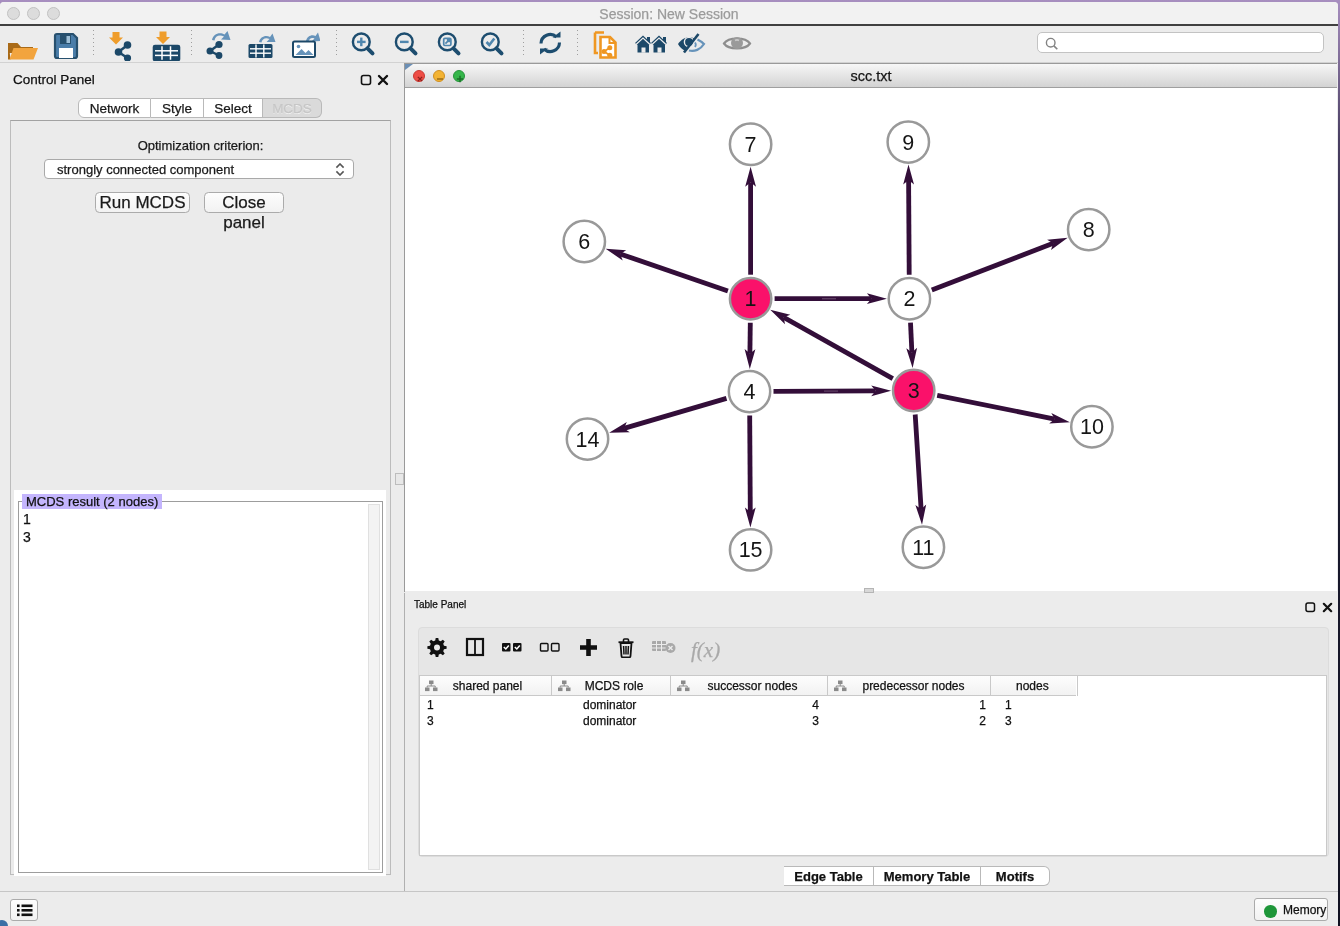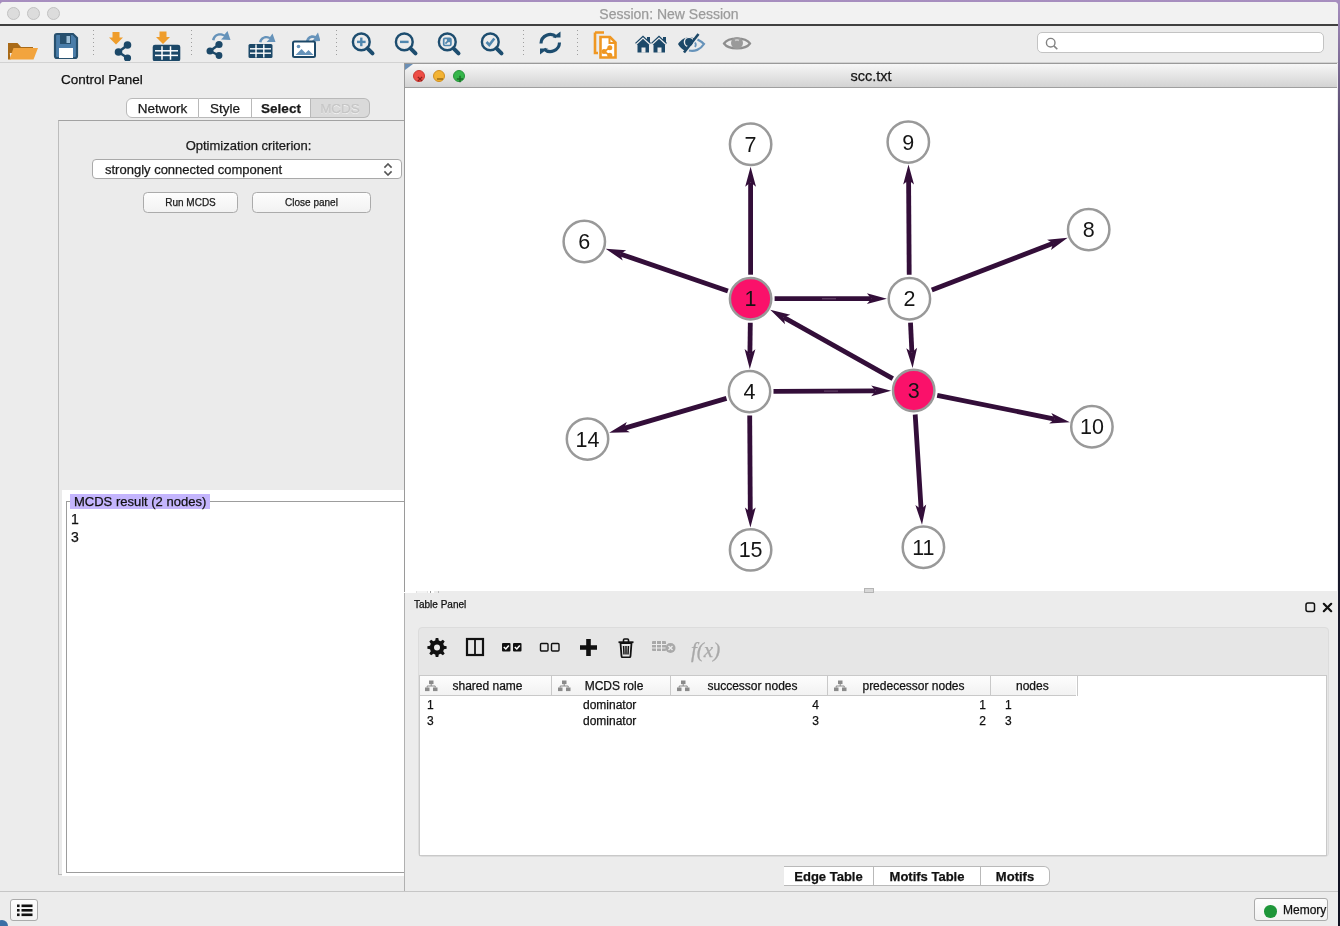--- a/index.html
+++ b/index.html
@@ -9,21 +9,21 @@
 
 #titlebar { position:absolute; left:0; top:0; width:1338px; height:24px; background:#f2f2f2; border-radius:4px 4px 0 0; border-bottom:2px solid #404040; }
 .tl { position:absolute; top:4.5px; width:13px; height:13px; border-radius:50%; background:#dcdcdc; border:1px solid #c2c2c2; }
 #title-text { position:absolute; top:4px; left:0; width:100%; text-align:center; font-size:14px; color:#9b9b9b; }
 
 #toolbar { position:absolute; left:0; top:24px; width:1338px; height:37px; background:#ececec; border-bottom:1px solid #d2d2d2; }
 .sep { position:absolute; top:4px; height:28px; width:1px; background-image:repeating-linear-gradient(#9f9f9f 0 1.5px, transparent 1.5px 4px); }
 .ticon { position:absolute; top:3px; }
 #searchbox { position:absolute; left:1037px; top:6px; width:287px; height:21px; background:#fff; border:1px solid #c3c3c3; border-radius:5px; }
 
-#cpanel { position:absolute; left:0; top:61px; width:392px; height:826px; background:#ececec;margin-left:48px; }
+#cpanel { position:absolute; left:0; top:61px; width:392px; height:826px; background:#ececec; }
 #cpanel-title { position:absolute; left:13px; top:9px; font-size:13.5px; color:#111; }
 #cp-tabs { position:absolute; left:78px; top:35px; height:20px; }
 .tab { position:absolute; top:0; height:20px; background:#fff; border:1px solid #b9b9b9; font-size:13.5px; color:#1a1a1a; text-align:center; line-height:19px; }
 #cp-content { position:absolute; left:10px; top:57px; width:381px; height:755px; border:1px solid #bcbcbc; border-top-color:#a2a2a2; background:#ebebeb; }
 
 #netwin { position:absolute; left:404px; top:61px; width:933px; height:529px; border-left:1px solid #9a9a9a; border-top:1px solid #9a9a9a; }
 #net-title { position:absolute; left:0; top:0; width:100%; height:24px; background:linear-gradient(#f7f7f7, #d3d3d3); border-bottom:1px solid #9f9f9f; }
 .nt-light { position:absolute; top:6px; width:12px; height:12px; border-radius:50%; border:0.5px solid; }
 #net-title-text { position:absolute; top:3.5px; left:0; width:100%; text-align:center; font-size:14.5px; color:#161616; }
 #net-splitter { position:absolute; left:459px; top:524px; width:10px; height:5px; background:#d8d8d8; border:1px solid #b5b5b5; }
@@ -39,21 +39,21 @@
 .hsep { position:absolute; top:0; width:1px; height:20px; background:#c9c9c9; }
 .trow { position:absolute; left:0; width:100%; height:16px; font-size:12px; color:#111; }
 .trow span { position:absolute; top:1px; }
 .btab { position:absolute; top:273px; height:20px; background:#fff; border:1px solid #b9b9b9; font-size:13px; color:#111; text-align:center; line-height:19px; font-weight:bold; }
 .btab-sel { background:#d8d8d8; color:#bdbdbd; text-shadow:0 1px 0 #f0f0f0; }
 
 #statusbar { position:absolute; left:0; top:889px; width:1338px; height:33px; background:#ececec; border-top:1px solid #c6c6c6; }
 .btn { background:linear-gradient(#fdfdfd,#f2f2f2); border:1px solid #ababab; border-radius:3px; }
 .tab-sel { background:#dadada !important; color:#c6c6c6 !important; text-shadow:0 1px 0 #f2f2f2; }
 #cp-select { position:absolute; left:33px; top:38px; width:310px; height:20px; background:#fff; border:1px solid #a9a9a9; border-radius:4px; font-size:13px; color:#1a1a1a; padding:2px 0 0 12px; }
-.cp-btn { position:absolute; top:71px; height:21px; font-size:10px; color:#1a1a1a; text-align:center; line-height:20px; border-radius:4.5px; }
+.cp-btn { position:absolute; top:71px; height:21px; font-size:17px; color:#1a1a1a; text-align:center; line-height:20px; border-radius:4.5px; }
 #mcds-result { position:absolute; left:3px; top:369px; width:372px; height:386px; background:#fff; }
 #mcds-border { position:absolute; left:4px; top:11px; right:3px; bottom:3px; border:1px solid #9d9d9d; }
 #mcds-label { position:absolute; left:8px; top:4px; background:#c4b5fd; padding:0 4px; font-size:13px; color:#111; }
 #mcds-text { position:absolute; left:9px; top:20px; font-size:14px; color:#111; line-height:18px; }
 #mcds-scroll { position:absolute; right:6px; top:14px; width:12px; bottom:6px; background:#f3f3f3; border:1px solid #e0e0e0; }
 #cp-splitter { position:absolute; left:395px; top:410px; width:9px; height:12px; background:#e8e8e8; border:1px solid #bdbdbd; }
 </style>
 </head>
 <body>
 <div id="win">
@@ -222,33 +222,33 @@
     <div id="cpanel-title">Control Panel</div>
     <svg style="position:absolute;left:360px;top:11px" width="12" height="12" viewBox="0 0 12 12">
         <rect x="1.5" y="1.5" width="9" height="9" rx="2" fill="none" stroke="#111" stroke-width="1.6"></rect>
       </svg>
     <svg style="position:absolute;left:377px;top:11px" width="12" height="12" viewBox="0 0 12 12">
         <path d="M2 2 L10 10 M10 2 L2 10" stroke="#111" stroke-width="2.4" stroke-linecap="round"></path>
       </svg>
     <div id="cp-tabs">
       <div class="tab" style="left:0; width:73px; border-radius:6px 0 0 6px;">Network</div>
       <div class="tab" style="left:73px; width:53px; border-left:none;">Style</div>
-      <div class="tab" style="left:126px; width:59px; border-left:none;font-weight:bold;">Select</div>
+      <div class="tab" style="left:126px; width:59px; border-left:none;">Select</div>
       <div class="tab tab-sel" style="left:185px; width:59px; border-left:none; border-radius:0 6px 6px 0;">MCDS</div>
     </div>
     <div id="cp-content">
       <div id="cp-select">strongly connected component
         <svg style="position:absolute;right:8px;top:3px" width="10" height="13" viewBox="0 0 10 13">
           <path d="M1.4 4.6 L5 1 L8.6 4.6" fill="none" stroke="#555" stroke-width="1.6"></path>
           <path d="M1.4 8.4 L5 12 L8.6 8.4" fill="none" stroke="#555" stroke-width="1.6"></path>
         </svg>
       </div>
       <div style="position:absolute;left:0;top:17px;width:100%;text-align:center;font-size:13px;color:#1a1a1a;">Optimization criterion:</div>
       <div class="btn cp-btn" style="left:84px; width:95px;">Run MCDS</div>
-      <div class="btn cp-btn" style="left:193px; width:119px;">Close panel</div>
+      <div class="btn cp-btn" style="left:193px; width:80px;">Close panel</div>
       <div id="mcds-result">
         <div id="mcds-border"></div>
         <div id="mcds-label">MCDS result (2 nodes)</div>
         <div id="mcds-text">1<br>3</div>
         <div id="mcds-scroll"></div>
       </div>
     </div>
     <div id="cp-splitter"></div>
   </div>
   <div id="netwin">
@@ -377,21 +377,21 @@
       <circle cx="19.5" cy="11" r="5" fill="#a9a9a9"></circle>
       <path d="M17.5 9 l4 4 m0 -4 l-4 4" stroke="#ececec" stroke-width="1.4"></path>
     </svg>
     <div style="position:absolute;left:286px;top:45px;font-size:21px;font-style:italic;color:#a9a9a9;font-family:'Liberation Serif',serif;">f(x)</div>
 
     <div id="ttable">
       <div id="thead">
         <svg class="colicon" style="left:5px">
             <use href="#treeicon"></use>
           </svg>
-        <div class="hlabel" style="left:30px;width:75px;">shared name</div>
+        <div class="hlabel" style="left:30px;width:75px;">shared panel</div>
         <svg class="colicon" style="left:138px">
             <use href="#treeicon"></use>
           </svg>
         <div class="hlabel" style="left:163px;width:62px;">MCDS role</div>
         <svg class="colicon" style="left:257px">
             <use href="#treeicon"></use>
           </svg>
         <div class="hlabel" style="left:284px;width:97px;">successor nodes</div>
         <svg class="colicon" style="left:414px">
             <use href="#treeicon"></use>
@@ -415,21 +415,21 @@
         <span style="left:7px;">3</span>
           <span style="left:163px;">dominator</span>
         <span style="left:340px;width:59px;text-align:right;">3</span>
         <span style="left:500px;width:66px;text-align:right;">2</span>
         <span style="left:585px;">3</span>
       </div>
     </div>
 
     <div class="btab btab-sel" style="left:289px;width:90px;border-radius:6px 0 0 6px;margin-top:32px;">Node Table</div>
     <div class="btab" style="left:379px;width:90px;border-left:none;">Edge Table</div>
-    <div class="btab" style="left:469px;width:107px;border-left:none;">Motifs Table</div>
+    <div class="btab" style="left:469px;width:107px;border-left:none;">Memory Table</div>
     <div class="btab" style="left:576px;width:69px;border-left:none;border-radius:0 6px 6px 0;">Motifs</div>
   </div>
   <div id="statusbar">
     <div class="btn" style="position:absolute;left:10px;top:7px;width:28px;height:22px;">
       <svg style="position:absolute;left:6px;top:4px" width="16" height="13" viewBox="0 0 16 13">
         <g fill="#111">
             <rect x="0" y="0.5" width="2.6" height="2.6"></rect>
             <rect x="0" y="5" width="2.6" height="2.6"></rect>
             <rect x="0" y="9.5" width="2.6" height="2.6"></rect>
         <rect x="4.5" y="0.5" width="11" height="2.6"></rect>

